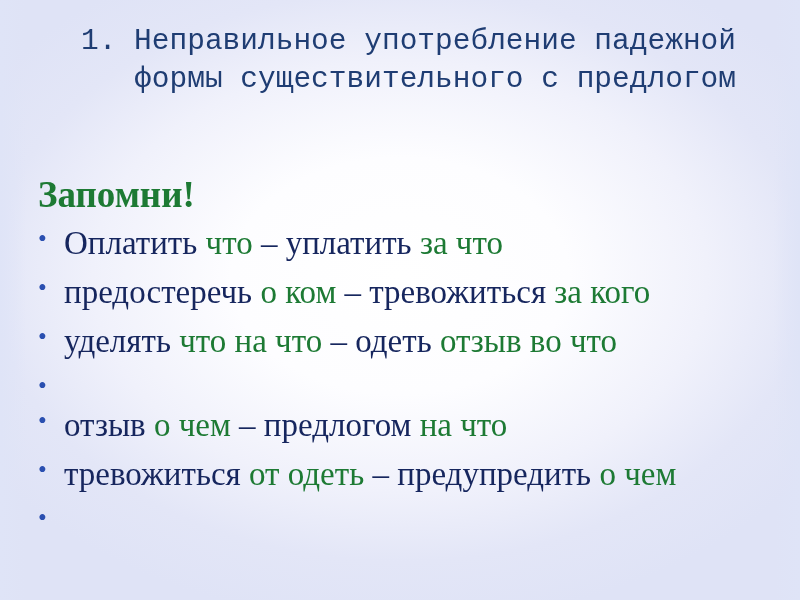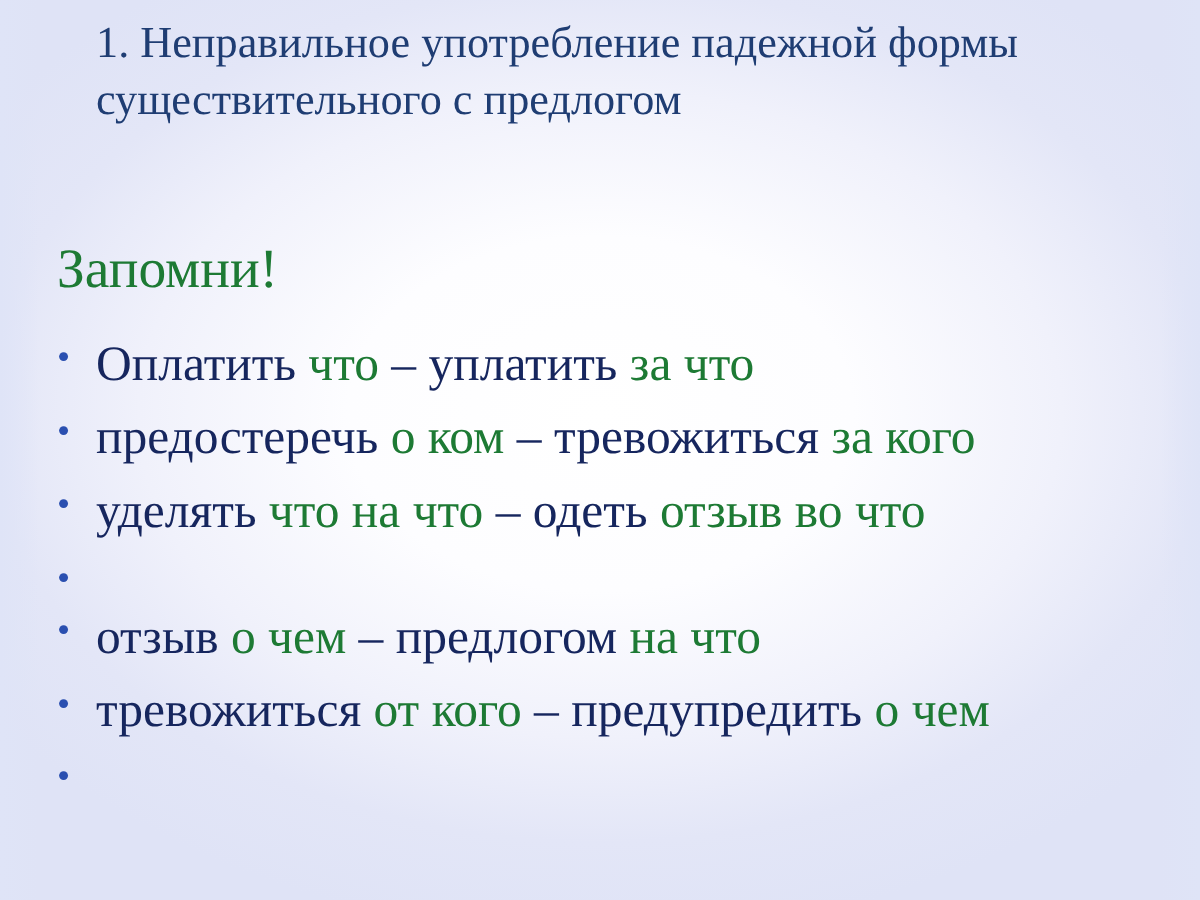--- a/index.html
+++ b/index.html
@@ -31,37 +31,38 @@
   .edge-left {
     left: 0;
     background: linear-gradient(to right, #dfe4f7 0%, rgba(223,228,247,0) 100%);
   }
   .edge-right {
     right: 0;
     background: linear-gradient(to left, #dfe4f7 0%, rgba(223,228,247,0) 100%);
   }
   .title {
     position: absolute;
-    top: 10px;
+    top: 22px;
     left: 64px;
     width: 672px;
-    text-align: left;
+    text-align: right;
     color: #1f3d73;
     font-size: 29.5px;
     line-height: 1.3;
-    font-family: Liberation Serif, serif;
+    font-family: Liberation Mono, monospace;
   }
   .subtitle {
     position: absolute;
-    top: 160px;
+    top: 175px;
     left: 38px;
     color: #1d7a34;
     font-size: 37px;
     line-height: 1.1;
     font-family: "Liberation Serif", serif;
+    font-weight: bold;
   }
   .bullets {
     position: absolute;
     top: 222px;
     left: 38px;
     width: 726px;
   }
   .bullet-row {
     display: flex;
     align-items: flex-start;
@@ -111,19 +112,19 @@
       </div>
       <div class="bullet-row">
         <span class="bullet-dot">•</span>
       </div>
       <div class="bullet-row">
         <span class="bullet-dot">•</span>
         <div class="bullet-text"><span class="b">отзыв </span><span class="g">о чем</span><span class="b"> – предлогом </span><span class="g">на что</span></div>
       </div>
       <div class="bullet-row">
         <span class="bullet-dot">•</span>
-        <div class="bullet-text"><span class="b">тревожиться </span><span class="g">от кого</span><span class="b"> – предупредить </span><span class="g">о чем</span></div>
+        <div class="bullet-text"><span class="b">тревожиться </span><span class="g">от одеть</span><span class="b"> – предупредить </span><span class="g">о чем</span></div>
       </div>
       <div class="bullet-row">
         <span class="bullet-dot">•</span>
       </div>
     </div>
 </div>
 
 </body></html>

